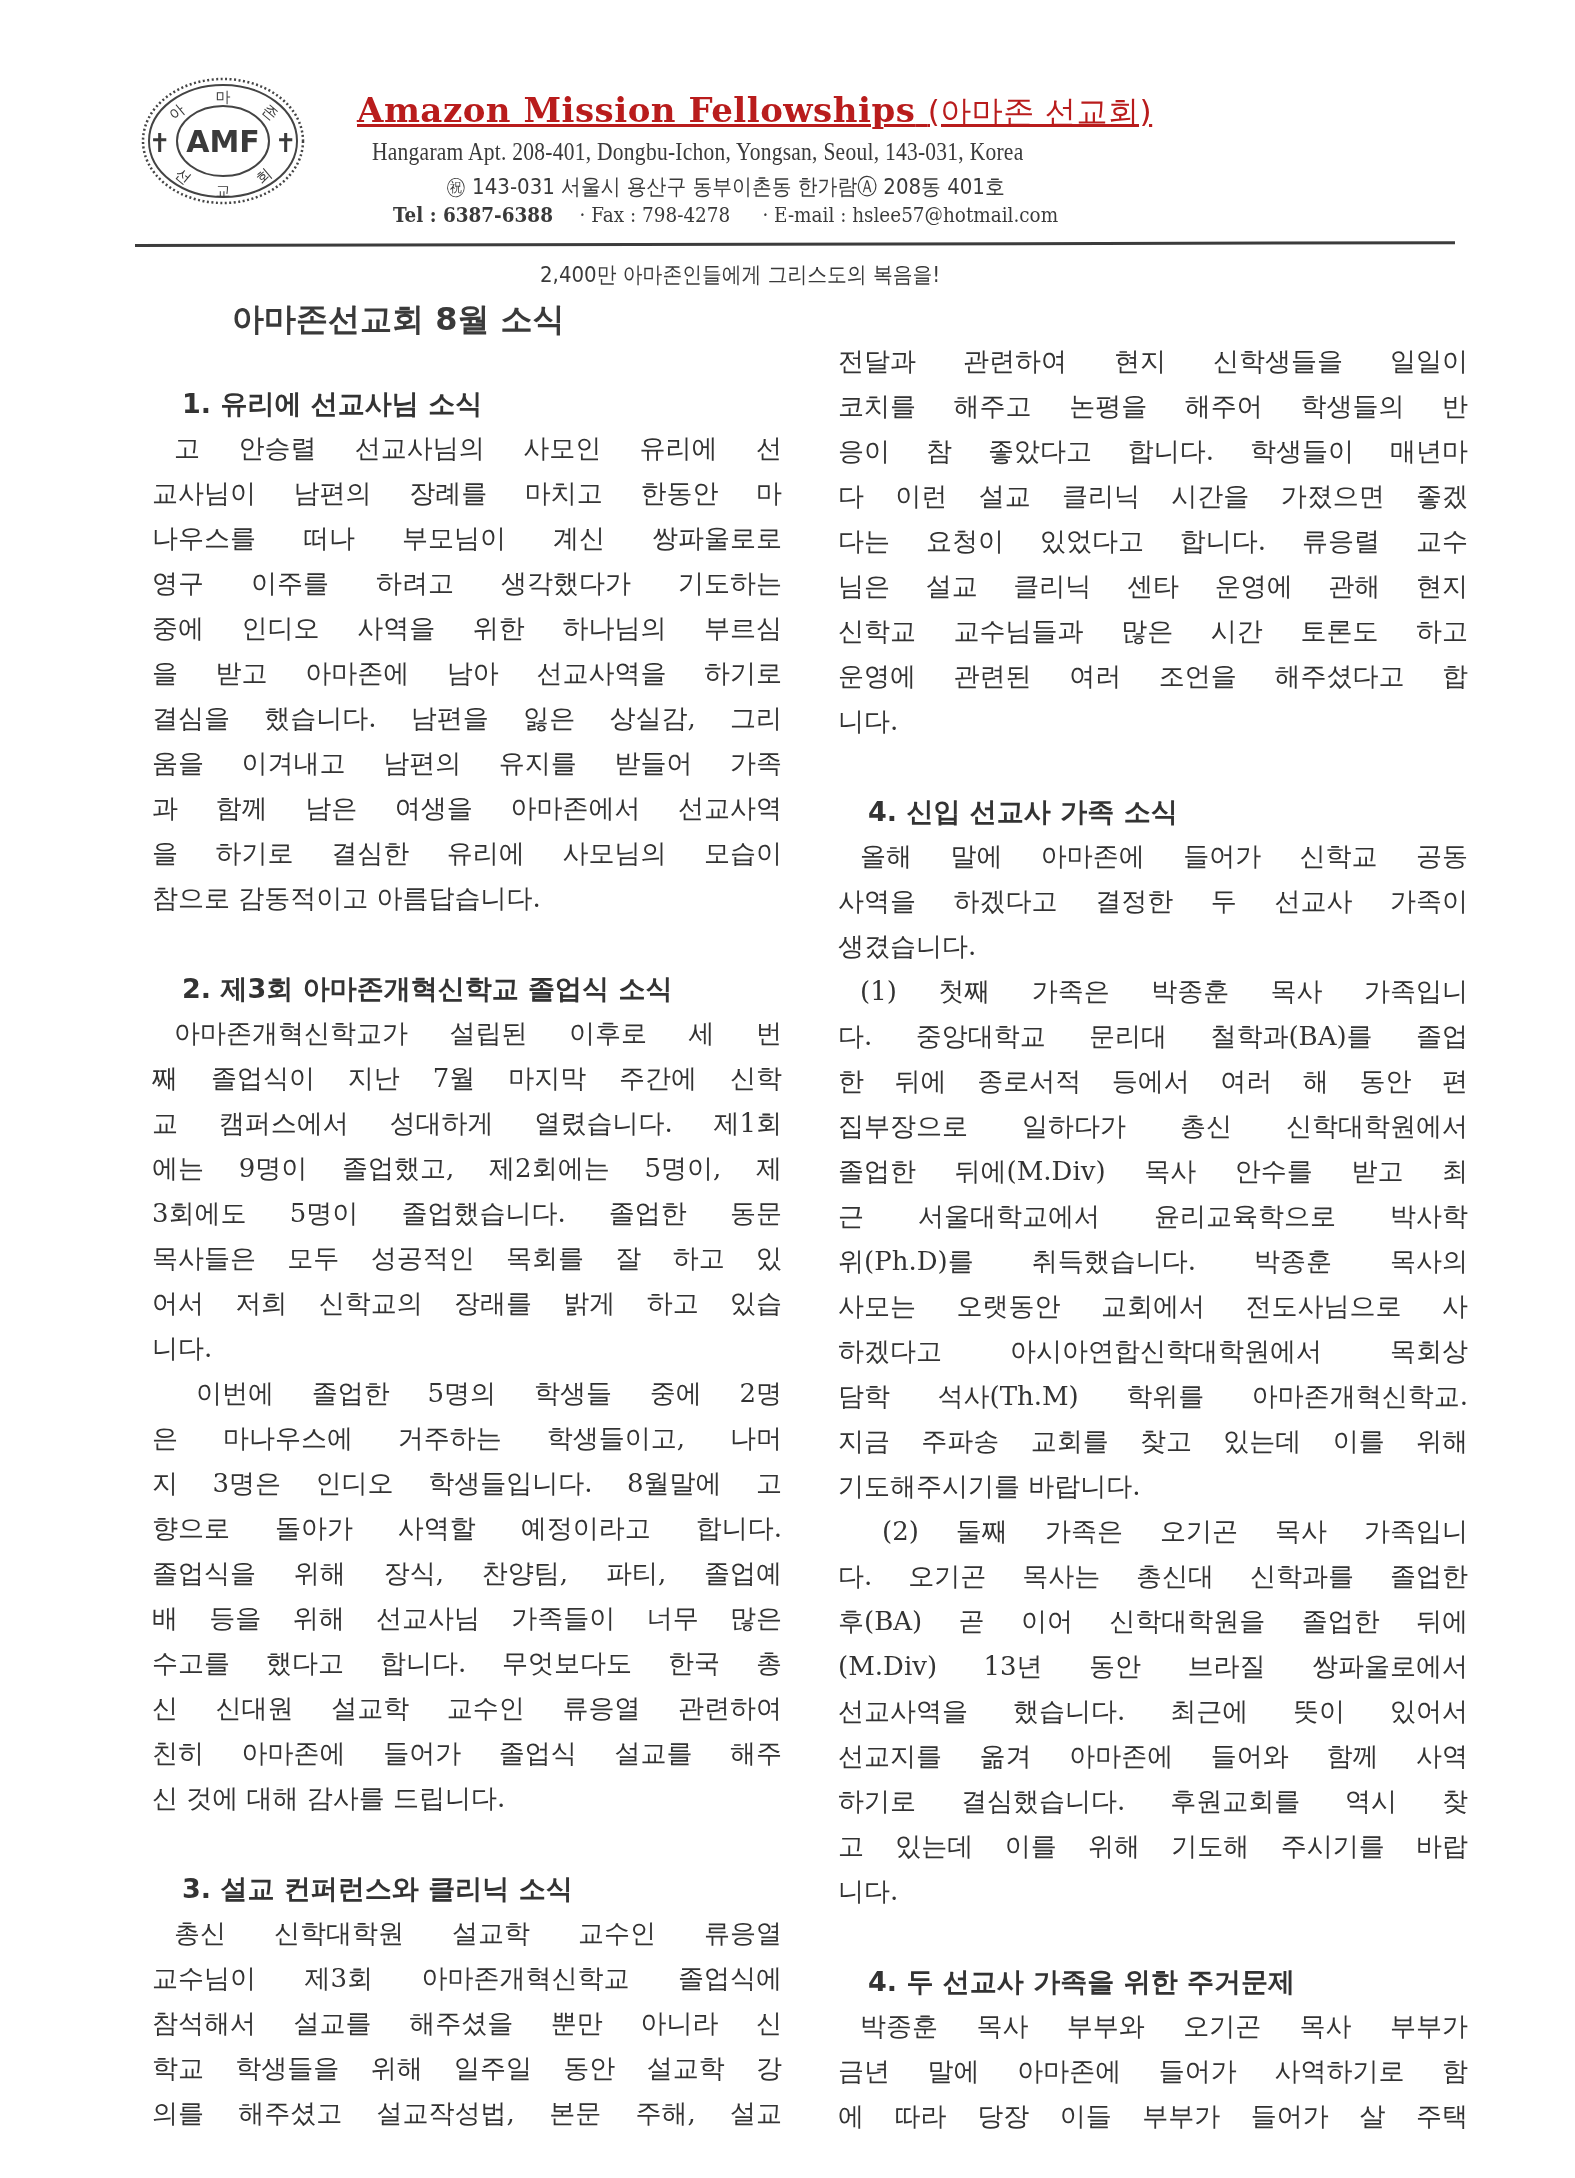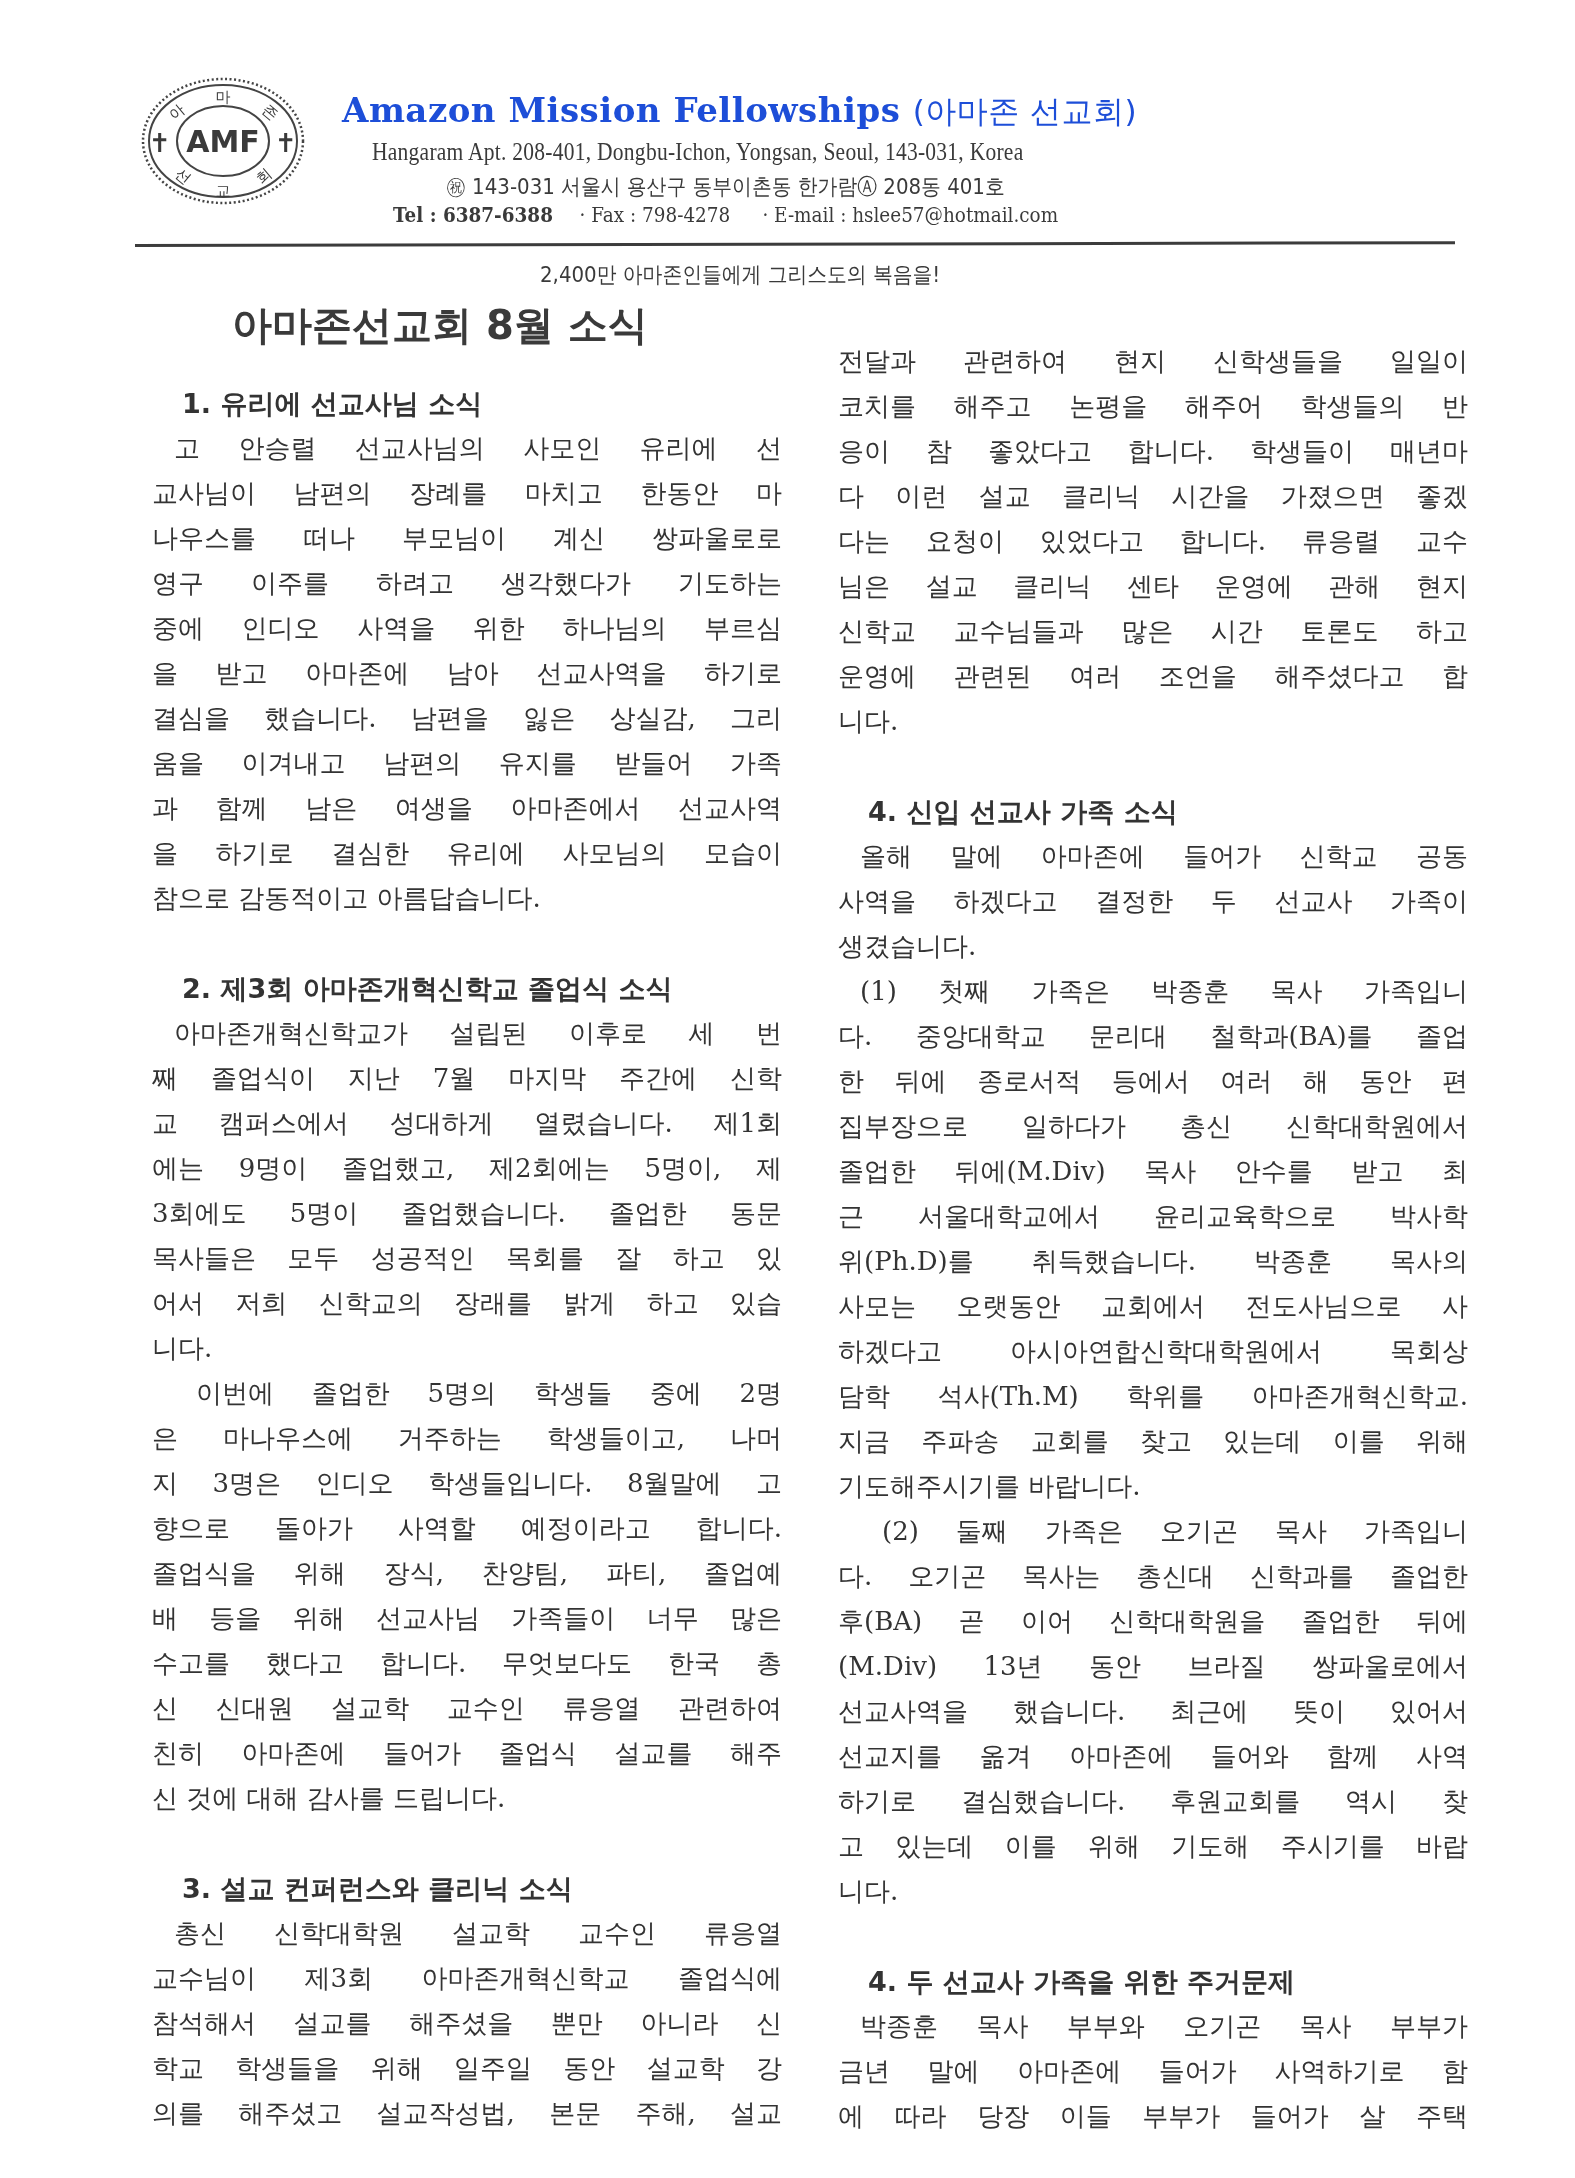--- a/index.html
+++ b/index.html
@@ -1,30 +1,30 @@
 <!DOCTYPE html>
 <html><head>
 <meta charset="utf-8">
 <style>
   html, body { margin: 0; padding: 0; background: #ffffff; }
   body { width: 1575px; height: 2178px; position: relative; overflow: hidden; color: #2b2b2b; }
   .page { position: absolute; left: 0; top: 0; width: 1575px; height: 2178px; }
 
   
   .logo { position: absolute; left: 140px; top: 76px; width: 166px; height: 130px; }
-  .org-name { position: absolute; left: 342px; top: 90px; font-family: "DejaVu Serif", serif; font-weight: bold; font-size: 34px; color: #1d4ed8; white-space: nowrap; letter-spacing: 0.5px; }
+  .org-name { position: absolute; left: 357px; top: 90px; font-family: "DejaVu Serif", serif; font-weight: bold; font-size: 34px; color: #b91c1c; white-space: nowrap; letter-spacing: 0.5px; text-decoration: underline; }
   .org-name .kr { font-family: "DejaVu Sans", sans-serif; font-weight: normal; font-size: 31px; }
   .addr-en { position: absolute; left: 372px; top: 138px; font-family: "Liberation Serif", serif; font-size: 25px; color: #3a3a3a; white-space: nowrap; letter-spacing: 0.3px; transform: scaleX(0.86); transform-origin: left top; }
   .addr-kr { position: absolute; left: 446px; top: 172px; font-family: "DejaVu Sans", sans-serif; font-size: 22px; color: #3a3a3a; white-space: nowrap; transform: scaleX(0.9); transform-origin: left top; }
   .contact { position: absolute; left: 393px; top: 203px; font-family: "DejaVu Serif", serif; font-weight: bold; font-size: 20px; color: #3a3a3a; white-space: nowrap; transform: scaleX(0.92); transform-origin: left top; }
   .contact .sep { margin: 0 6px 0 22px; font-weight: normal; }
   .divider { position: absolute; left: 135px; top: 244px; width: 1320px; height: 3px; background: #3c3c3c; transform: rotate(-0.12deg); transform-origin: left center; }
 
   .slogan { position: absolute; left: 540px; top: 260px; font-family: "DejaVu Sans", sans-serif; font-size: 22px; color: #3a3a3a; white-space: nowrap; transform: scaleX(0.9); transform-origin: left top; }
-  .doc-title { position: absolute; left: 232px; top: 298px; font-family: "DejaVu Sans", sans-serif; font-weight: bold; font-size: 40px; color: #3a3a3a; white-space: nowrap; }
+  .doc-title { position: absolute; left: 232px; top: 298px; font-family: "DejaVu Sans", sans-serif; font-weight: bold; font-size: 32px; color: #3a3a3a; white-space: nowrap; }
 
   
   .col { position: absolute; font-family: "DejaVu Serif", serif; font-size: 26px; color: #333; }
   .col-left { left: 152px; width: 630px; }
   .col-right { left: 838px; width: 630px; }
   .line { display: block; height: 45px; line-height: 45px; white-space: nowrap; text-align: justify; text-align-last: justify; }
   .line.last { text-align-last: left; }
   .line.indent1 { padding-left: 22px; }
   .line.indent2 { padding-left: 44px; }
   .section-heading { display: block; height: 45px; line-height: 45px; font-family: "DejaVu Sans", sans-serif; font-weight: bold; font-size: 27px; color: #333; padding-left: 30px; white-space: nowrap; }

